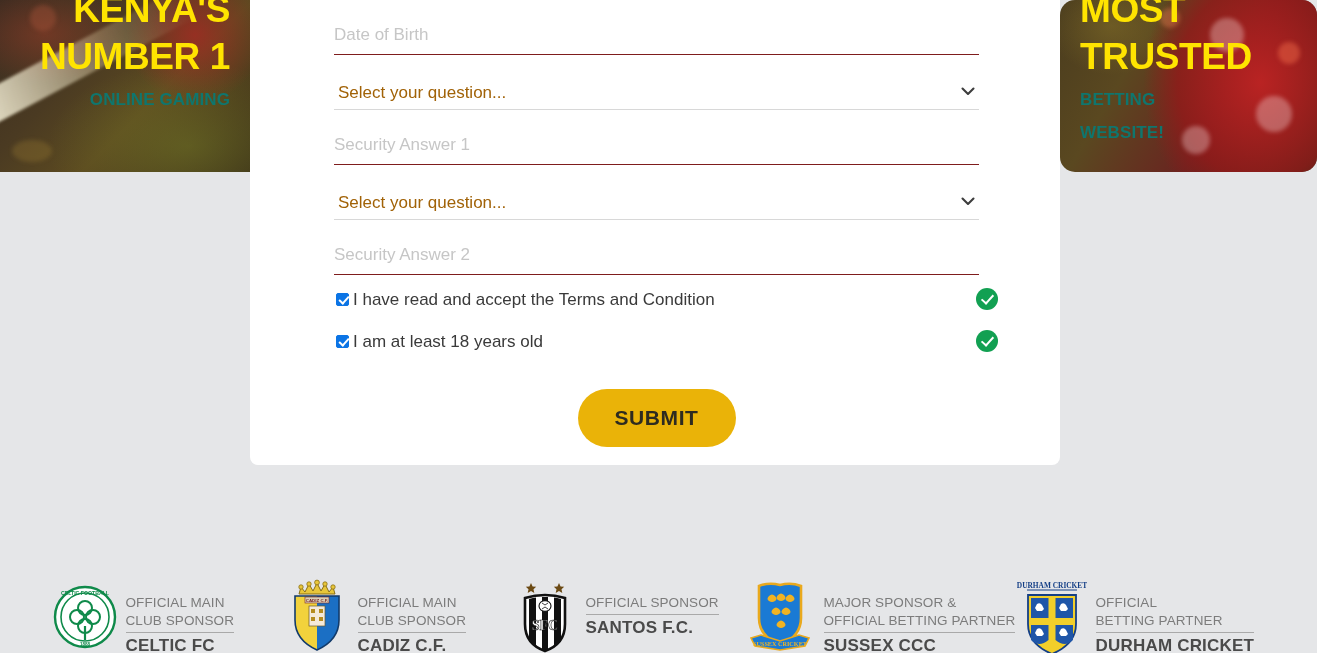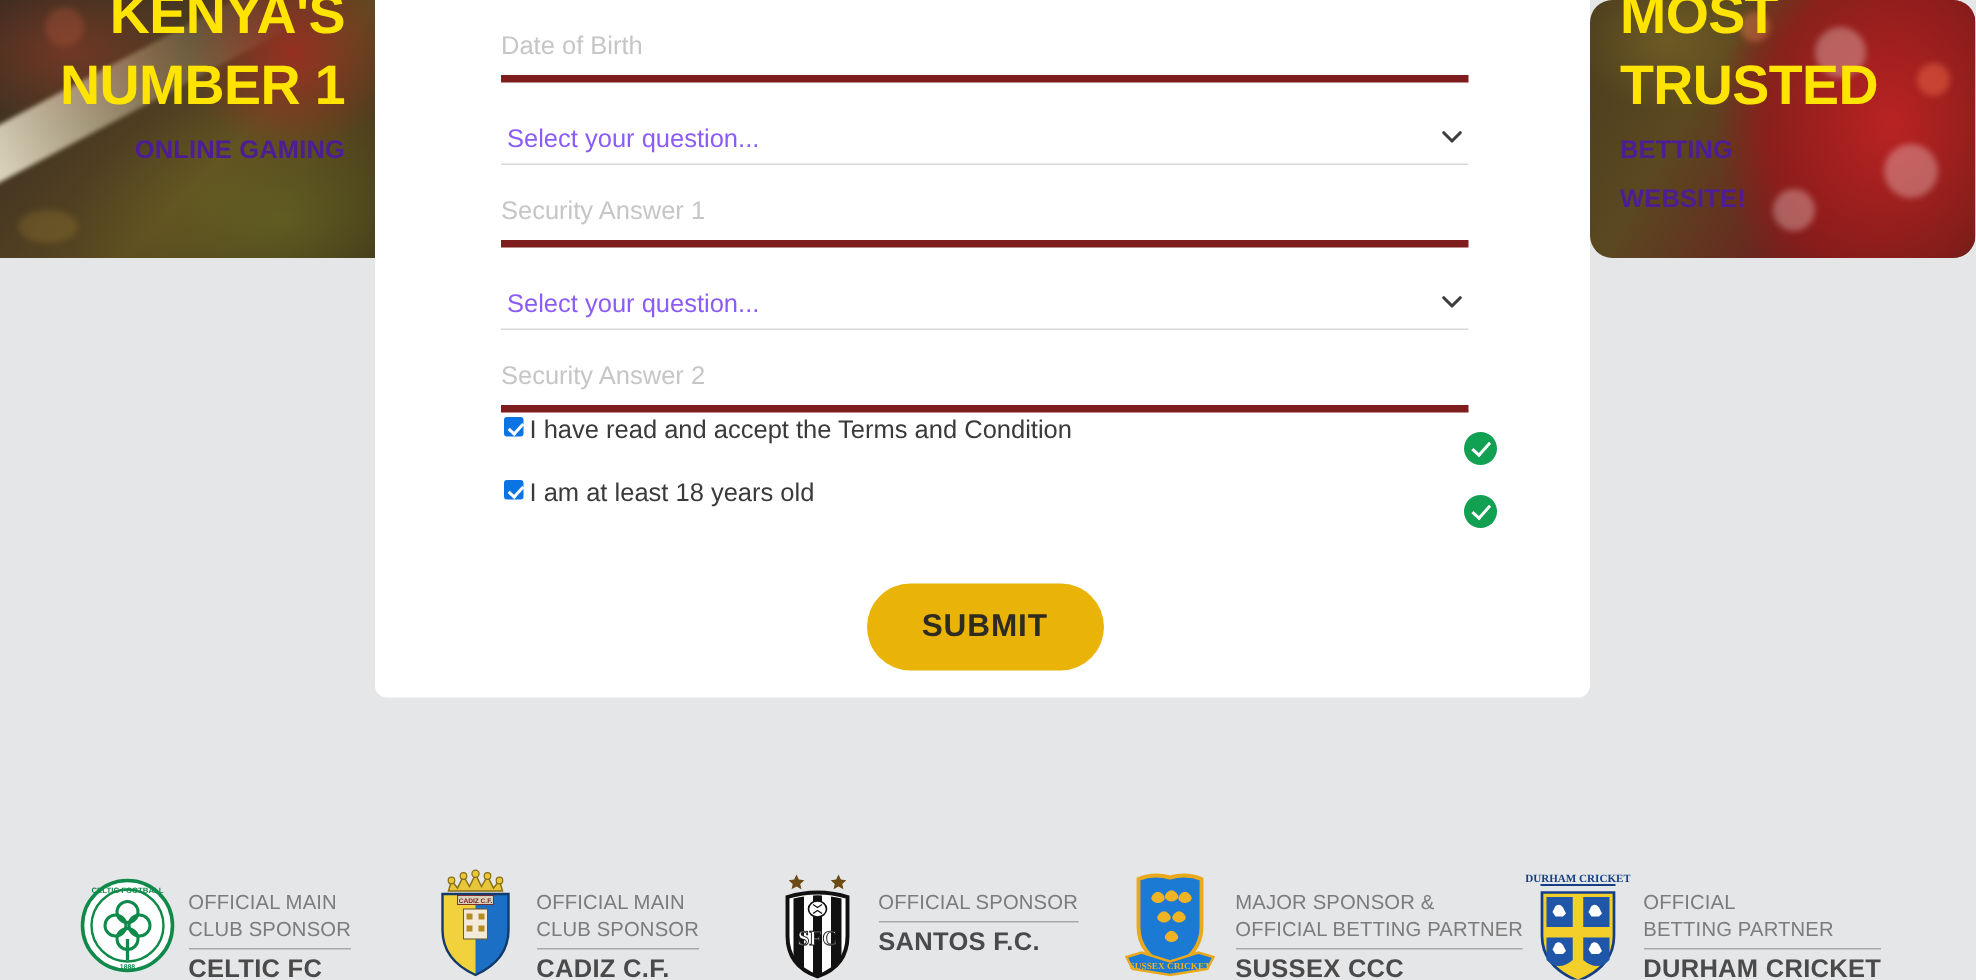--- a/index.html
+++ b/index.html
@@ -56,58 +56,58 @@
   .bg-left .d2 { left: 12px; top: 140px; width: 40px; height: 22px; background: rgba(200,160,60,.2); }
 
   .banner-txt { position: absolute; z-index: 3; }
   .banner-left .banner-txt { right: 20px; top: -14px; text-align: right; }
   .banner-right .banner-txt { left: 20px; top: -14px; text-align: left; }
   .b-big {
     color: #ffe400; font-weight: bold; font-size: 37px; line-height: 47px;
     letter-spacing: -0.4px; white-space: nowrap;
   }
   .b-sub {
-    color: #4c1d95; font-weight: bold; font-size: 17px; line-height: 27px;
+    color: #0f766e; font-weight: bold; font-size: 17px; line-height: 27px;
     letter-spacing: 0.1px; white-space: nowrap; margin-top: 6px;
   }
 
   
   .card {
     position: absolute; left: 250px; top: 0; width: 810px; height: 465px;
     background: #ffffff; border-radius: 0 0 8px 8px;
   }
   .form-inner { position: absolute; left: 84px; top: 0; width: 645px; }
 
-  .field { position: relative; border-bottom: 5px solid #7f1d1d; height: 55px; }
+  .field { position: relative; border-bottom: 1px solid #7f1d1d; height: 55px; }
   .field-input {
     position: absolute; left: 0; bottom: 9px; width: 100%;
     border: none; outline: none; background: transparent;
     font-family: "Liberation Sans", sans-serif; font-size: 17px; color: #333;
     padding: 0;
   }
   .field-input::placeholder { color: #c6c6c6; }
 
   .select-field { position: relative; border-bottom: 1px solid #d8d8d8; height: 55px; }
   .select-field select {
     position: absolute; left: 4px; bottom: 7px; width: 100%;
     -webkit-appearance: none; appearance: none;
     border: none; outline: none; background: transparent;
-    font-family: "Liberation Sans", sans-serif; font-size: 17px; color: #8b5cf6;
+    font-family: "Liberation Sans", sans-serif; font-size: 17px; color: #a16207;
     padding: 0; cursor: pointer;
   }
   .chev {
     position: absolute; right: 4px; bottom: 13px; width: 14px; height: 9px;
     pointer-events: none;
   }
   .chev svg { display: block; }
 
   .spacer-8 { height: 3px; }
 
   .check-row {
-    position: relative; display: flex; 
+    position: relative; display: flex; align-items: center;
     height: 42px; margin-left: 2px;
   }
   .cbox {
     -webkit-appearance: none; appearance: none;
     width: 13px; height: 13px; margin: 0 4px 0 0; flex: 0 0 13px;
     background: #0b74e5; border: 1px solid #0b74e5; border-radius: 2px;
     position: relative; cursor: pointer;
   }
   .cbox::after {
     content: ""; position: absolute; left: 3.5px; top: 0.5px;

